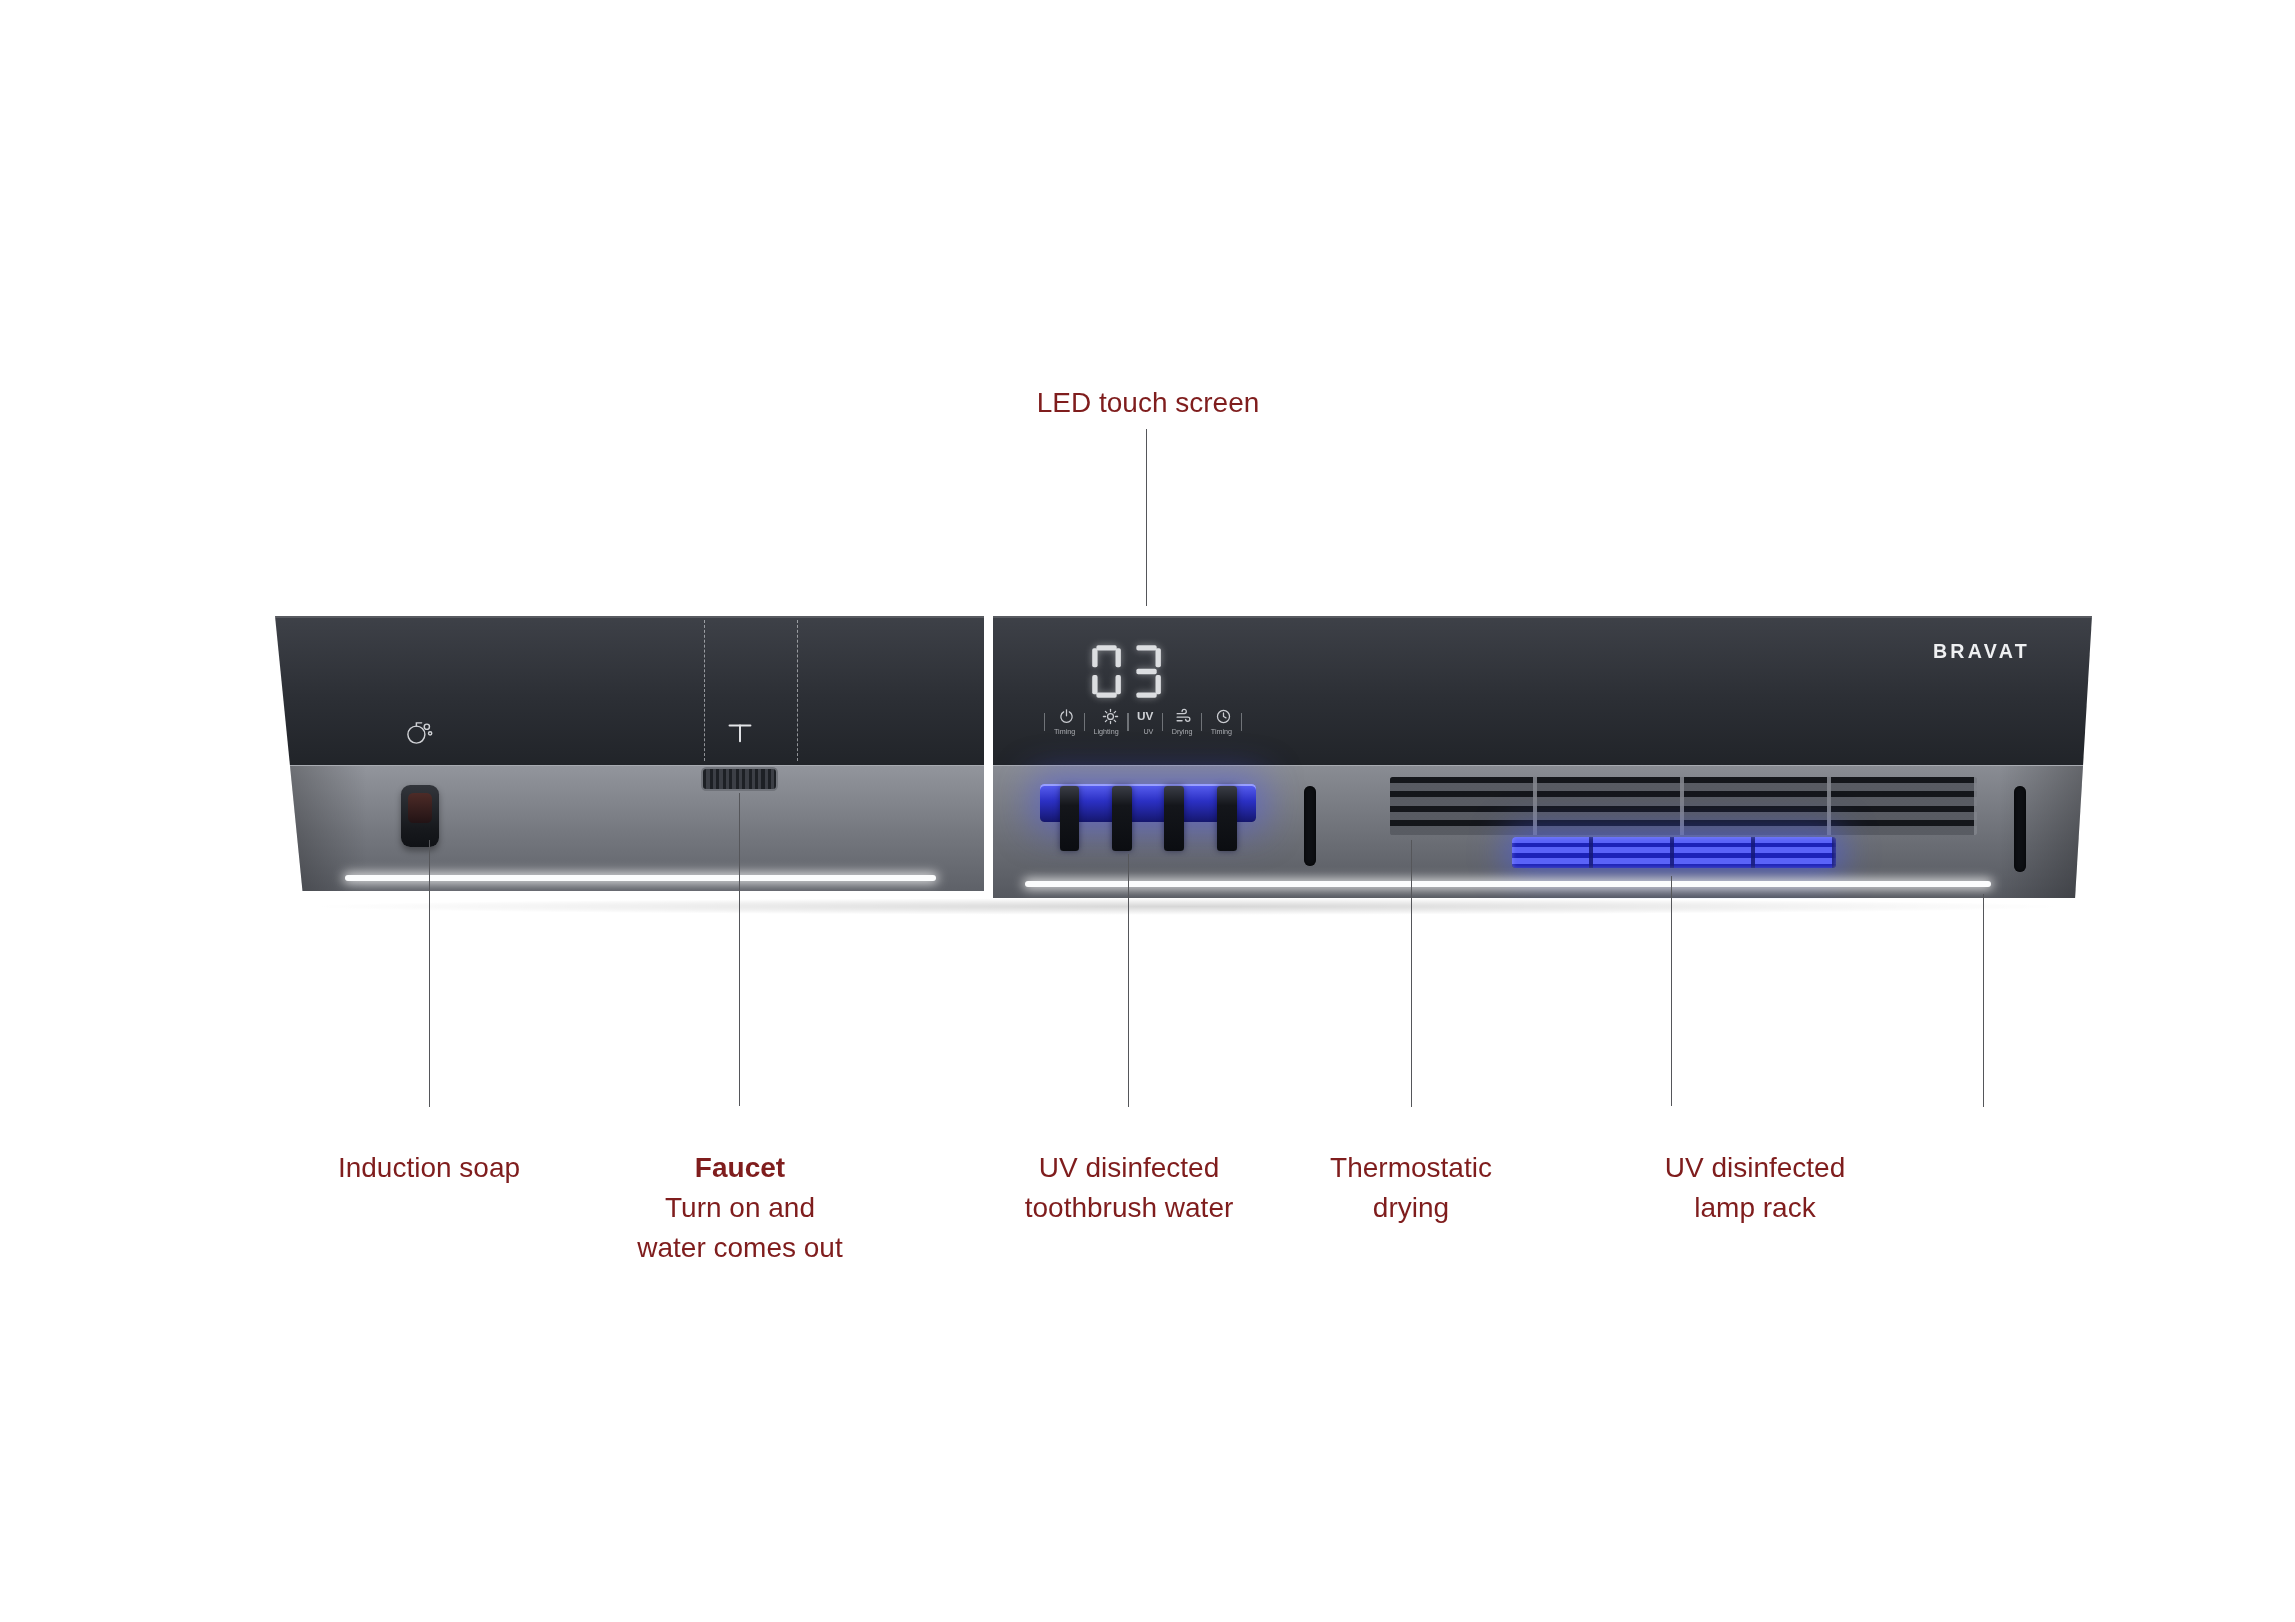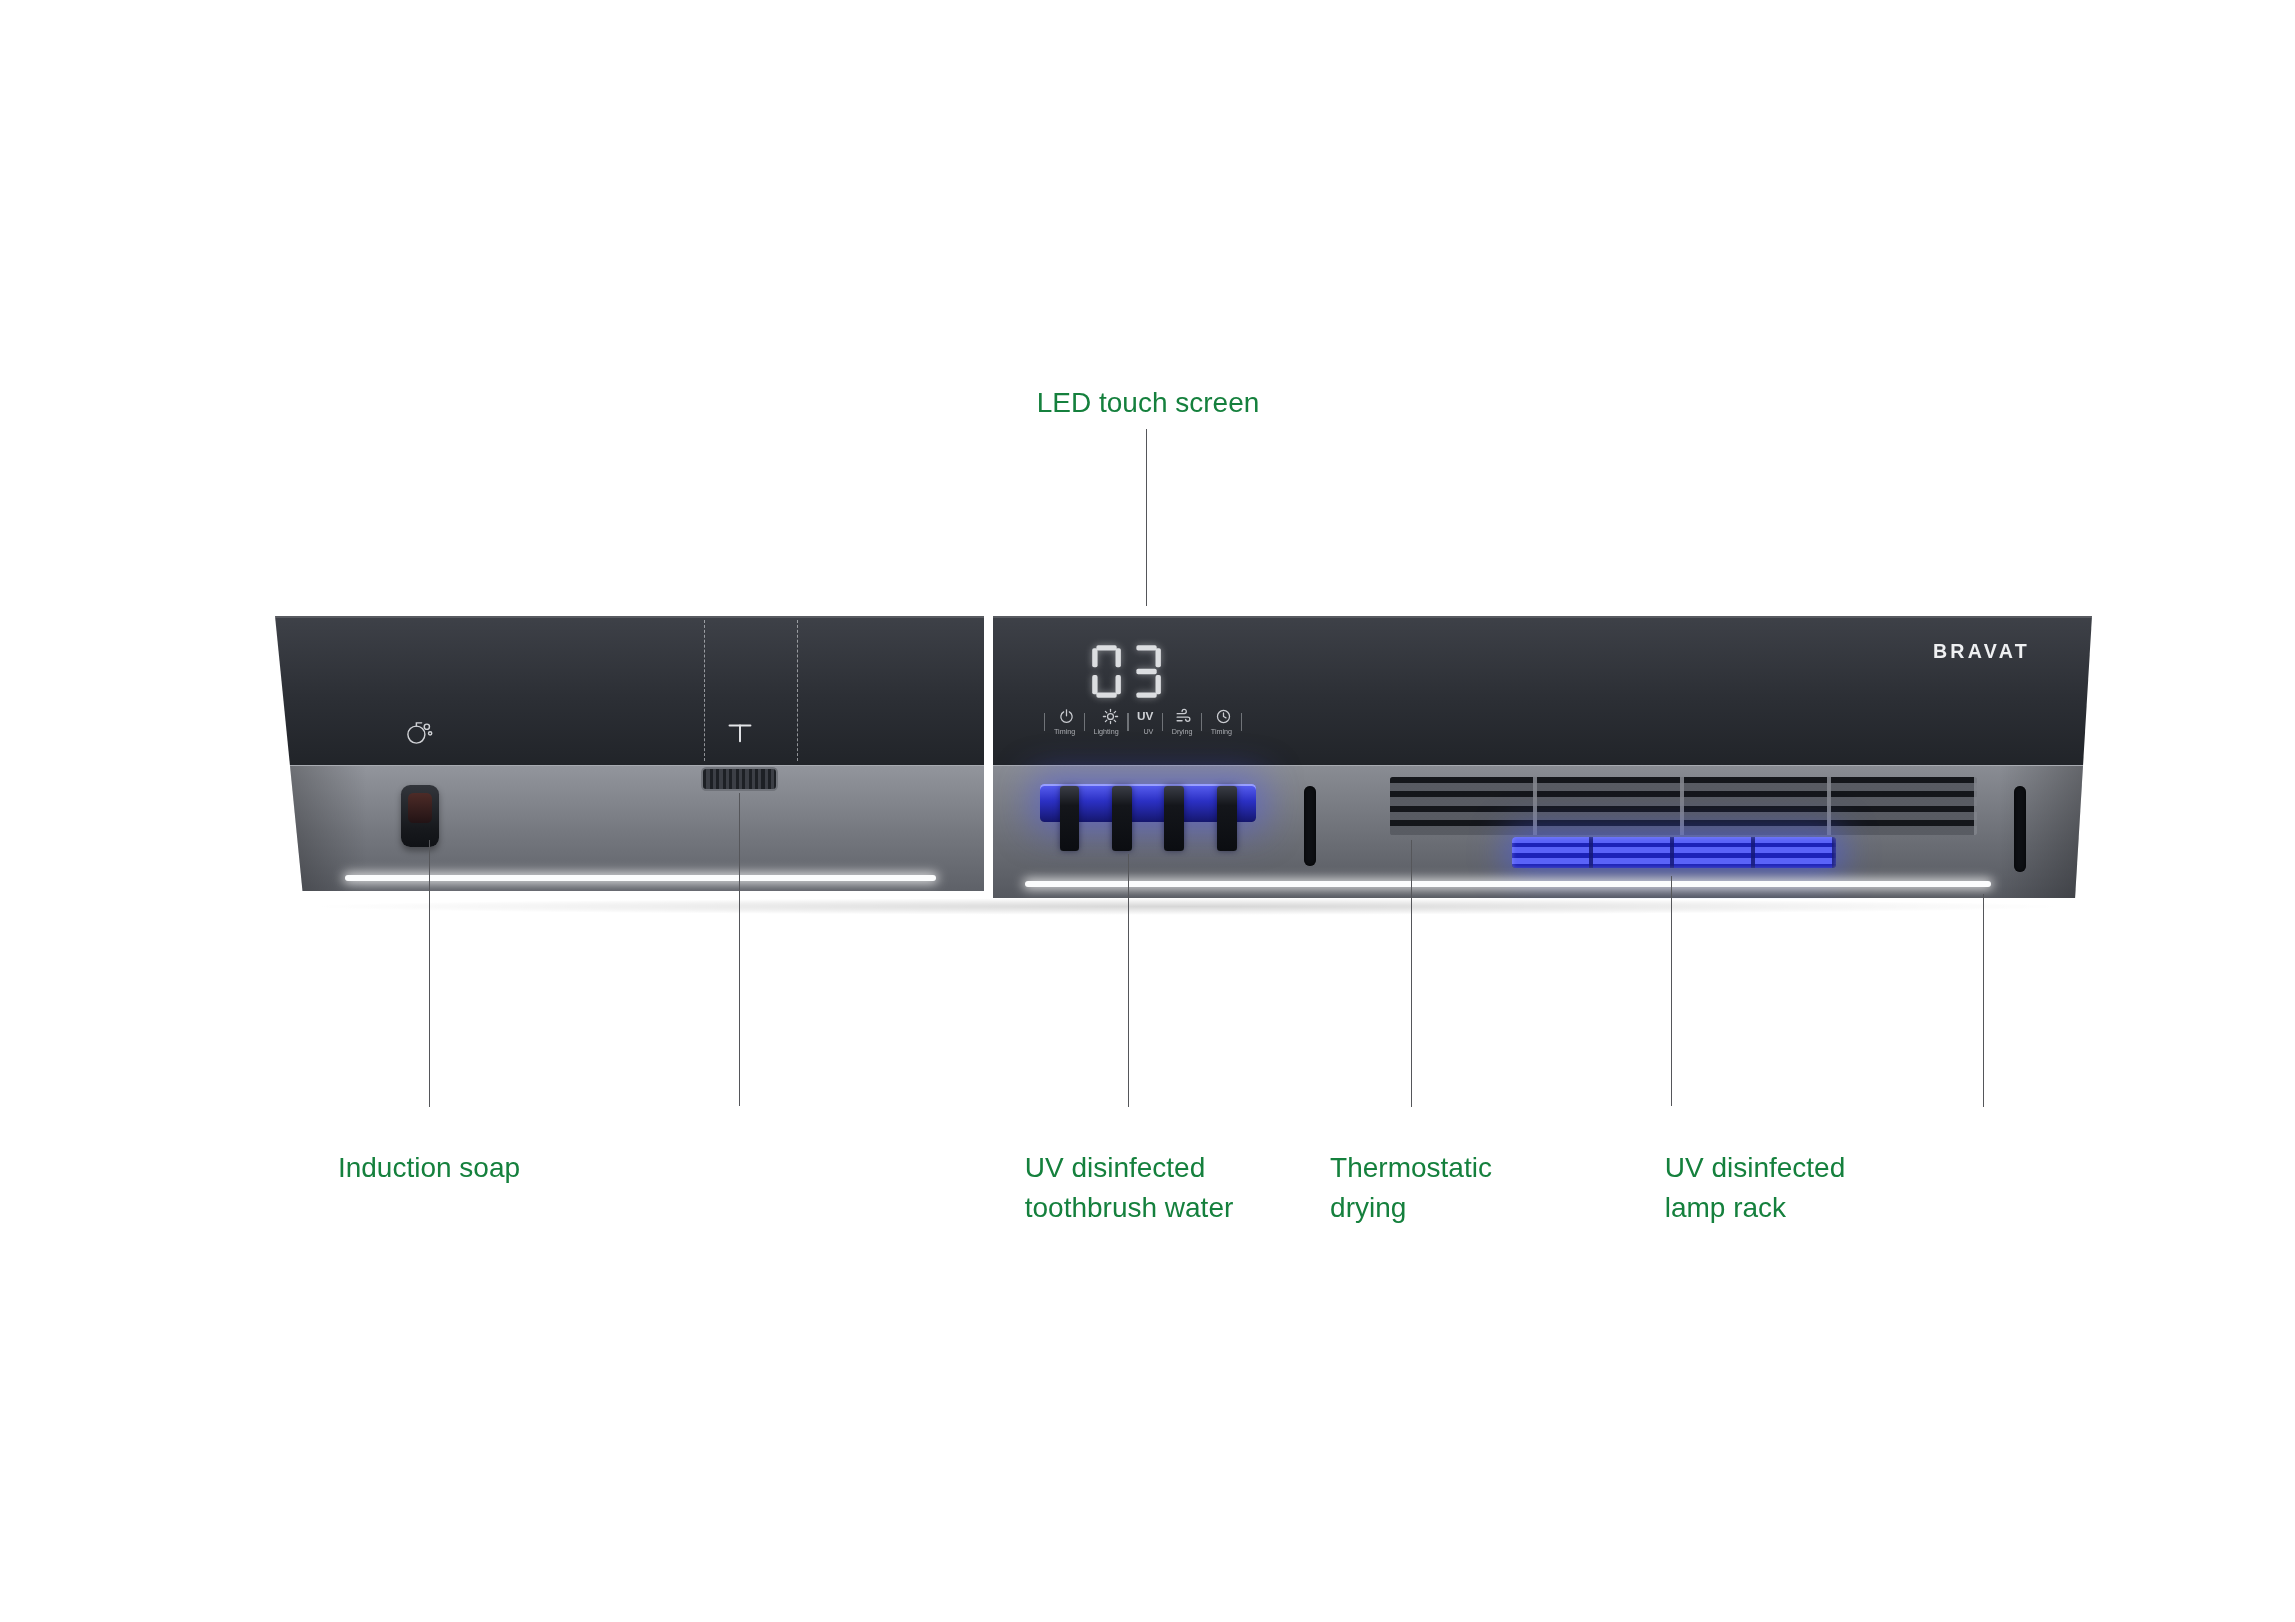--- a/index.html
+++ b/index.html
@@ -4,22 +4,22 @@
 <style>
   html,body{margin:0;padding:0;background:#ffffff;}
   .stage{
     position:relative;width:2295px;height:1623px;background:#ffffff;overflow:hidden;
     font-family:"Liberation Sans",sans-serif;color:#3c3c3c;
   }
 
   
   .callout-line{position:absolute;width:1.3px;background:#55565a;}
   .callout-label{
-    position:absolute;transform:translateX(-50%);text-align:left;
-    font-size:28px;line-height:40px;color:#15803d;white-space:nowrap;
+    position:absolute;transform:translateX(-50%);text-align:center;
+    font-size:28px;line-height:40px;color:#7f1d1d;white-space:nowrap;
   }
   .callout-title{font-weight:600;}
 
   
   .module{position:absolute;}
   .module-left{
     left:275px;top:616px;width:709px;height:275px;
     clip-path:polygon(0 0,100% 0,100% 100%,27.5px 100%);
   }
   .module-right{
@@ -275,20 +275,25 @@
   </div>
 
   <div class="unit-shadow"></div>
 
   <div class="callout-line" style="left:429px;top:840px;height:267px;"></div>
   <div class="callout-label" style="left:429px;top:1148px;">
     <div>Induction soap</div>
   </div>
 
   <div class="callout-line" style="left:739px;top:793px;height:313px;"></div>
+  <div class="callout-label" style="left:740px;top:1148px;">
+    <div class="callout-title">Faucet</div>
+    <div>Turn on and</div>
+    <div>water comes out</div>
+  </div>
 
   <div class="callout-line" style="left:1128px;top:854px;height:253px;"></div>
   <div class="callout-label" style="left:1129px;top:1148px;">
     <div>UV disinfected</div>
     <div>toothbrush water</div>
   </div>
 
   <div class="callout-line" style="left:1411px;top:840px;height:267px;"></div>
   <div class="callout-label" style="left:1411px;top:1148px;">
     <div>Thermostatic</div>

